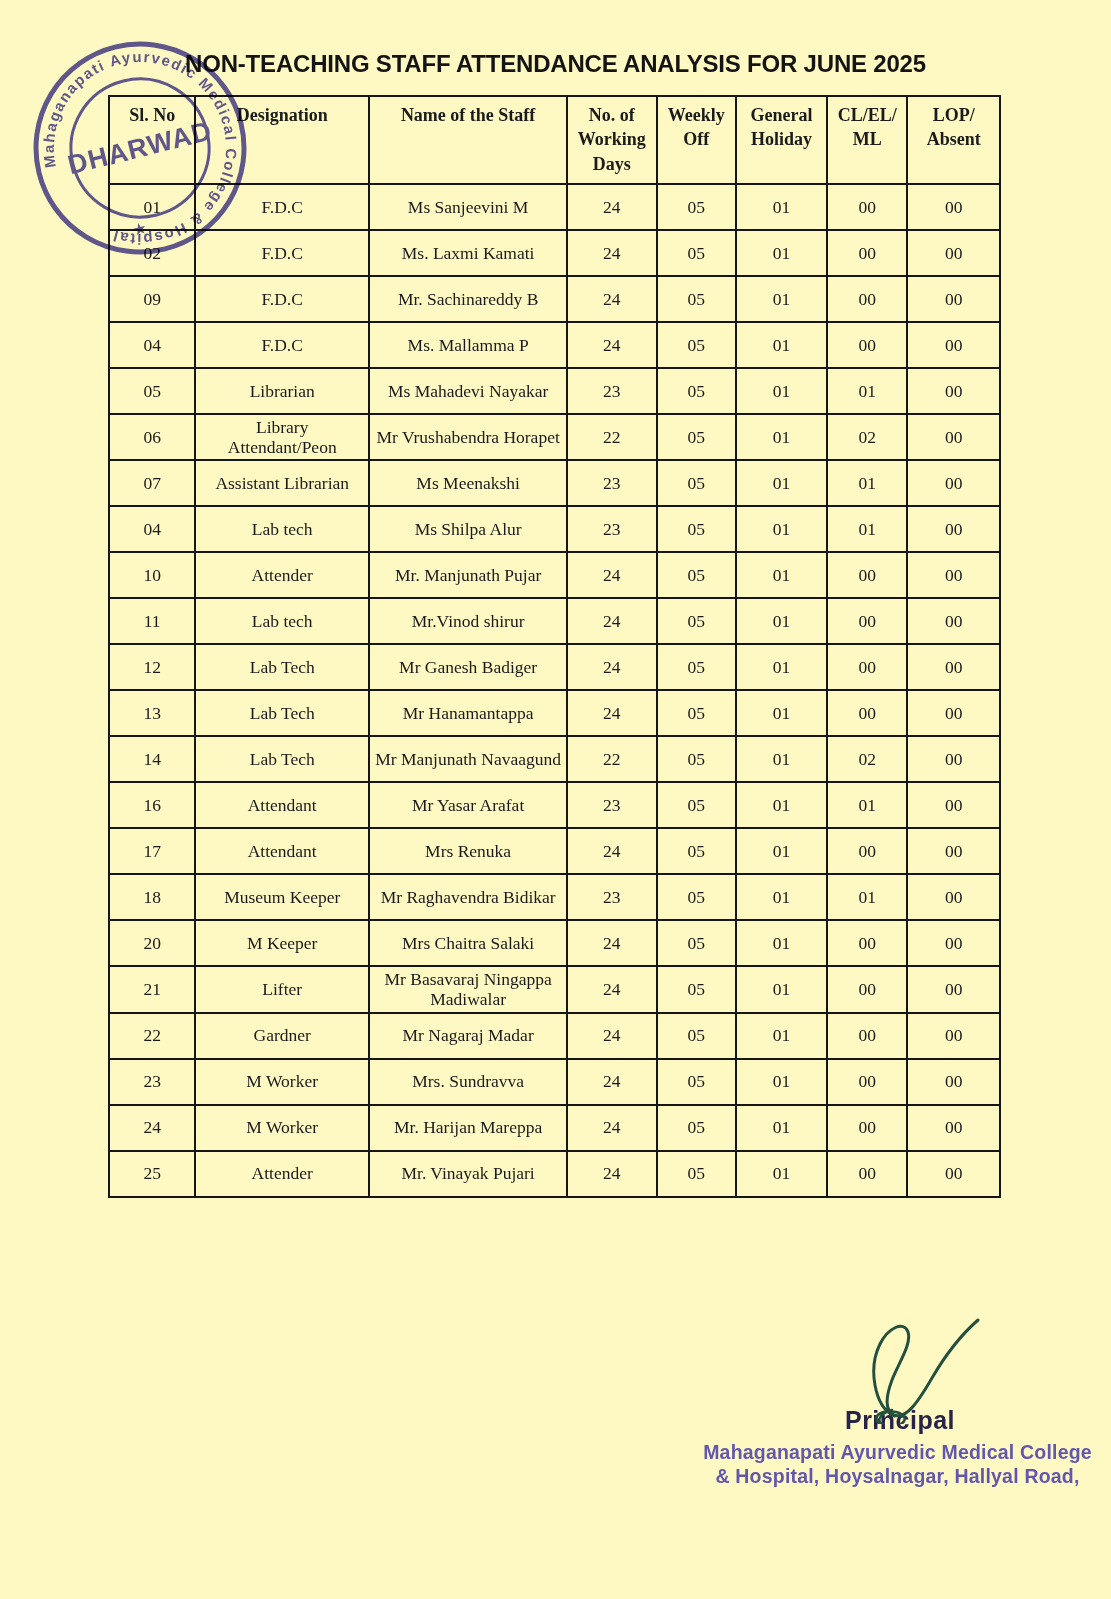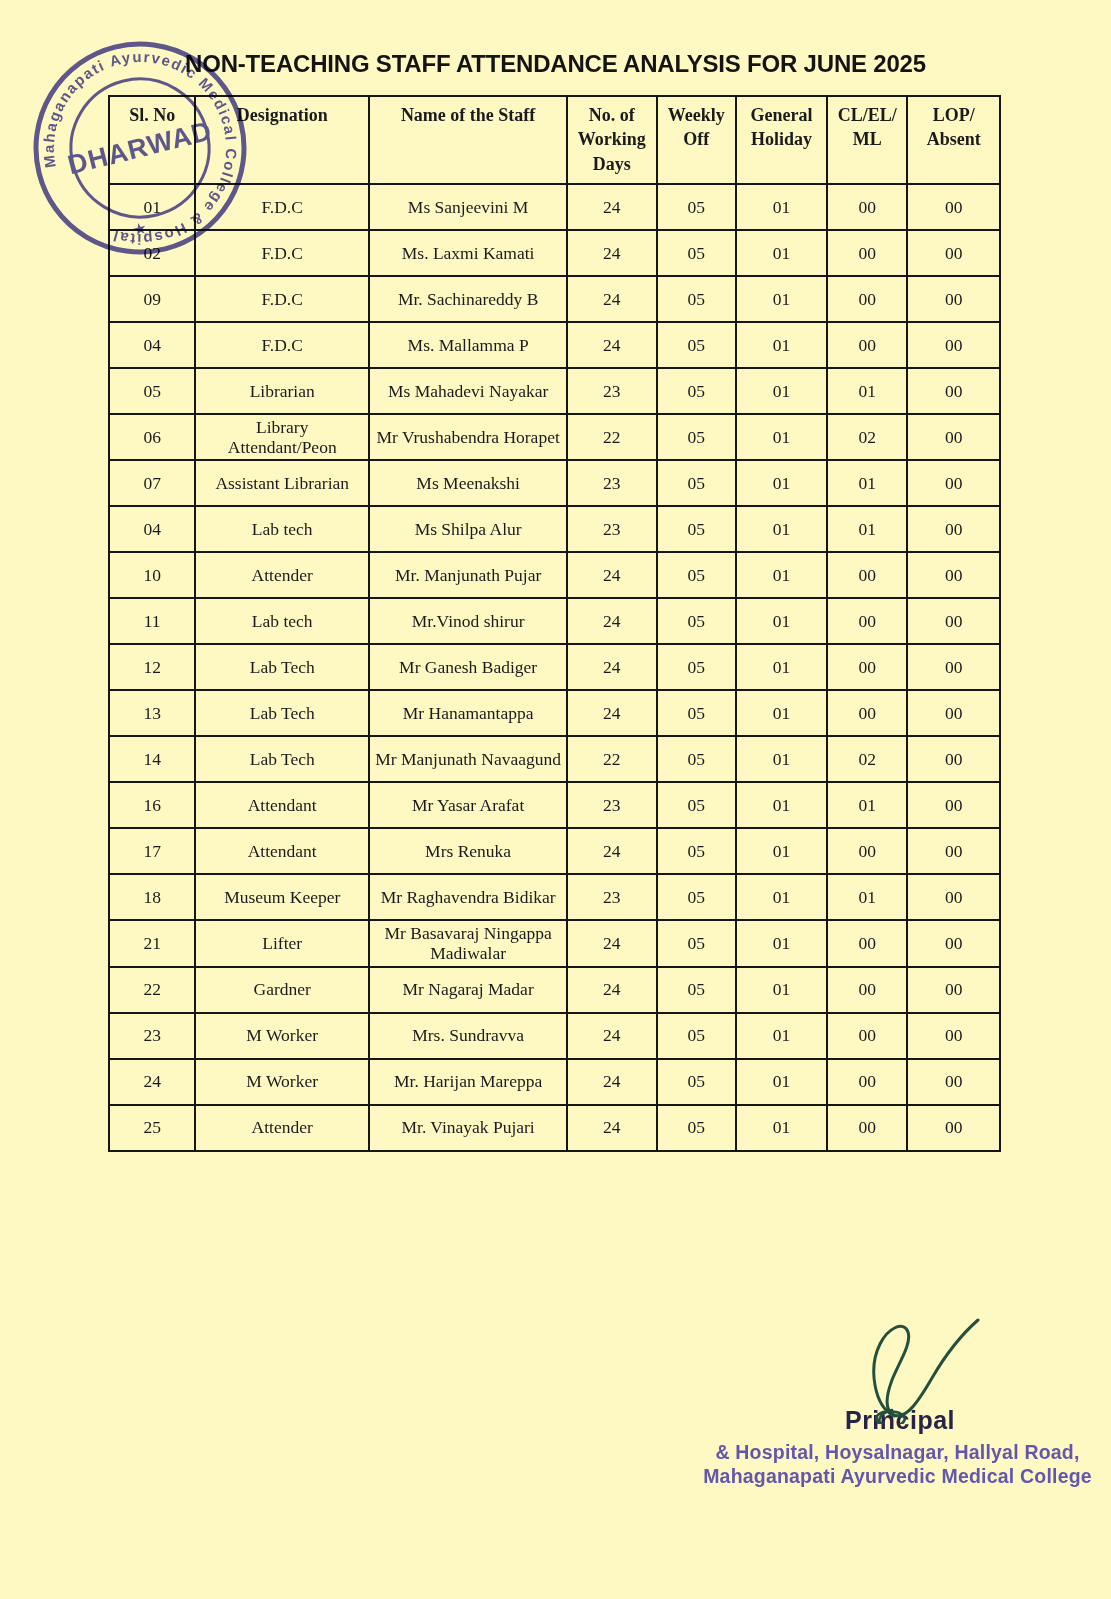--- a/index.html
+++ b/index.html
@@ -266,20 +266,30 @@
           <td class="col-0">18</td>
           <td class="col-1">Museum Keeper</td>
           <td class="col-2">Mr Raghavendra Bidikar</td>
           <td class="col-3">23</td>
           <td class="col-4">05</td>
           <td class="col-5">01</td>
           <td class="col-6">01</td>
           <td class="col-7">00</td>
         </tr>
         <tr>
+          <td class="col-0">20</td>
+          <td class="col-1">M Keeper</td>
+          <td class="col-2">Mrs Chaitra Salaki</td>
+          <td class="col-3">24</td>
+          <td class="col-4">05</td>
+          <td class="col-5">01</td>
+          <td class="col-6">00</td>
+          <td class="col-7">00</td>
+        </tr>
+        <tr>
           <td class="col-0">21</td>
           <td class="col-1">Lifter</td>
           <td class="col-2">Mr Basavaraj Ningappa Madiwalar</td>
           <td class="col-3">24</td>
           <td class="col-4">05</td>
           <td class="col-5">01</td>
           <td class="col-6">00</td>
           <td class="col-7">00</td>
         </tr>
         <tr>
@@ -339,17 +349,17 @@
   </svg>
 
   <svg class="signature" viewBox="0 0 130 106">
     <path d="M42,98 C22,88 16,50 28,26 C36,10 52,2 56,14 C60,26 46,46 40,62 C34,78 32,92 42,97 C54,102 66,84 80,60 C94,36 110,16 126,2" fill="none" stroke="#24503d" stroke-width="3" stroke-linecap="round"></path>
     <path d="M40,92 c-14,4 -18,14 -4,16 c16,2 24,-10 8,-14 c-18,-4 -28,8 -10,16" fill="none" stroke="#24503d" stroke-width="2.6" stroke-linecap="round"></path>
   </svg>
 
   <div class="principal">Principal</div>
 
   <div class="org-block">
+    <div>Mahaganapati Ayurvedic Medical College</div>
     <div>&amp; Hospital, Hoysalnagar, Hallyal Road,</div>
-    <div>Mahaganapati Ayurvedic Medical College</div>
   </div>
 
 </div>
 
 </body></html>

